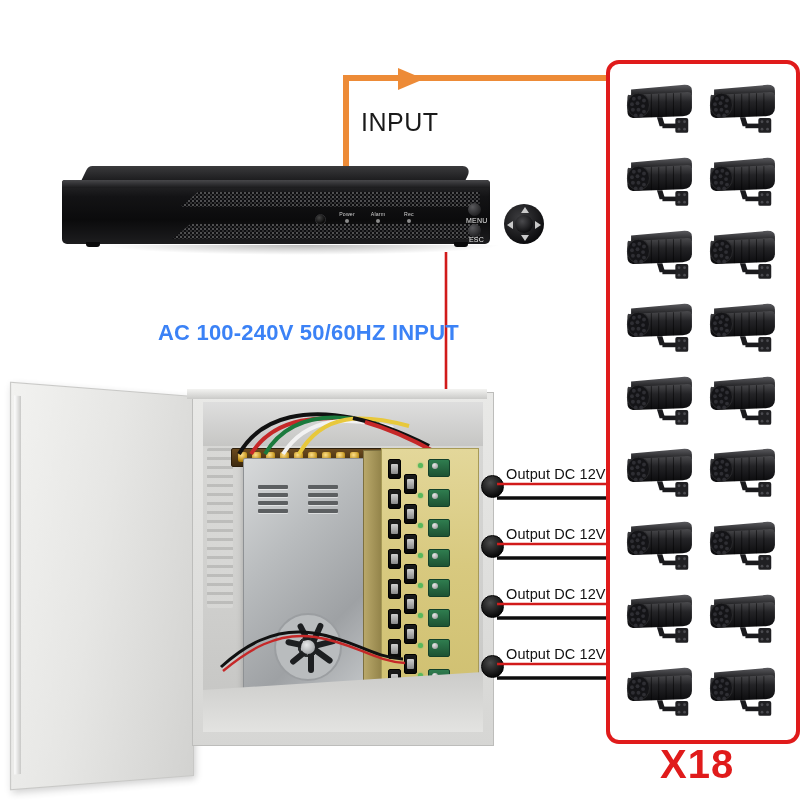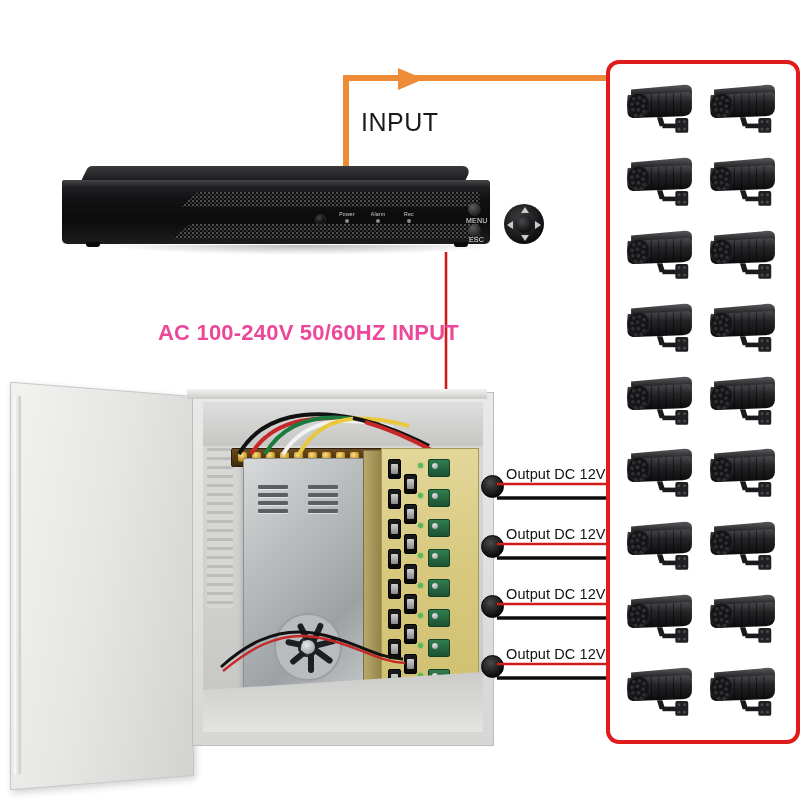--- a/index.html
+++ b/index.html
@@ -14,21 +14,21 @@
   .lbl{position:absolute;color:#111;white-space:nowrap;}
 
   
   .videoWrap{position:absolute;left:0;top:0;width:800px;height:240px;}
   .videoLabel{
     left:361px;top:108px;font-size:25px;letter-spacing:.5px;color:#1a1a1a;
   }
 
   
   .acLabel{
-    left:158px;top:320px;font-size:22px;font-weight:bold;color:#ec4899;
+    left:158px;top:320px;font-size:22px;font-weight:bold;color:#3b82f6;
     letter-spacing:.2px;
   }
 
   
   .dvr{position:absolute;left:62px;top:166px;width:428px;height:92px;}
   .dvr-top{
     position:absolute;left:22px;top:0;width:384px;height:18px;
     background:linear-gradient(#3a3a3c,#151517);
     border-radius:4px 10px 2px 2px;
     transform:skewX(-26deg);
@@ -1354,14 +1354,15 @@
   <g fill="#4a4a4f">
     <circle cx="64" cy="51" r="1.5"></circle>
               <circle cx="70" cy="51" r="1.5"></circle>
     <circle cx="64" cy="59" r="1.5"></circle>
               <circle cx="70" cy="59" r="1.5"></circle>
   </g>
 </svg></div>
       </div>
   </div>
 
+  <div class="lbl x18">X18</div>
 
 </div>
 
 </body></html>

